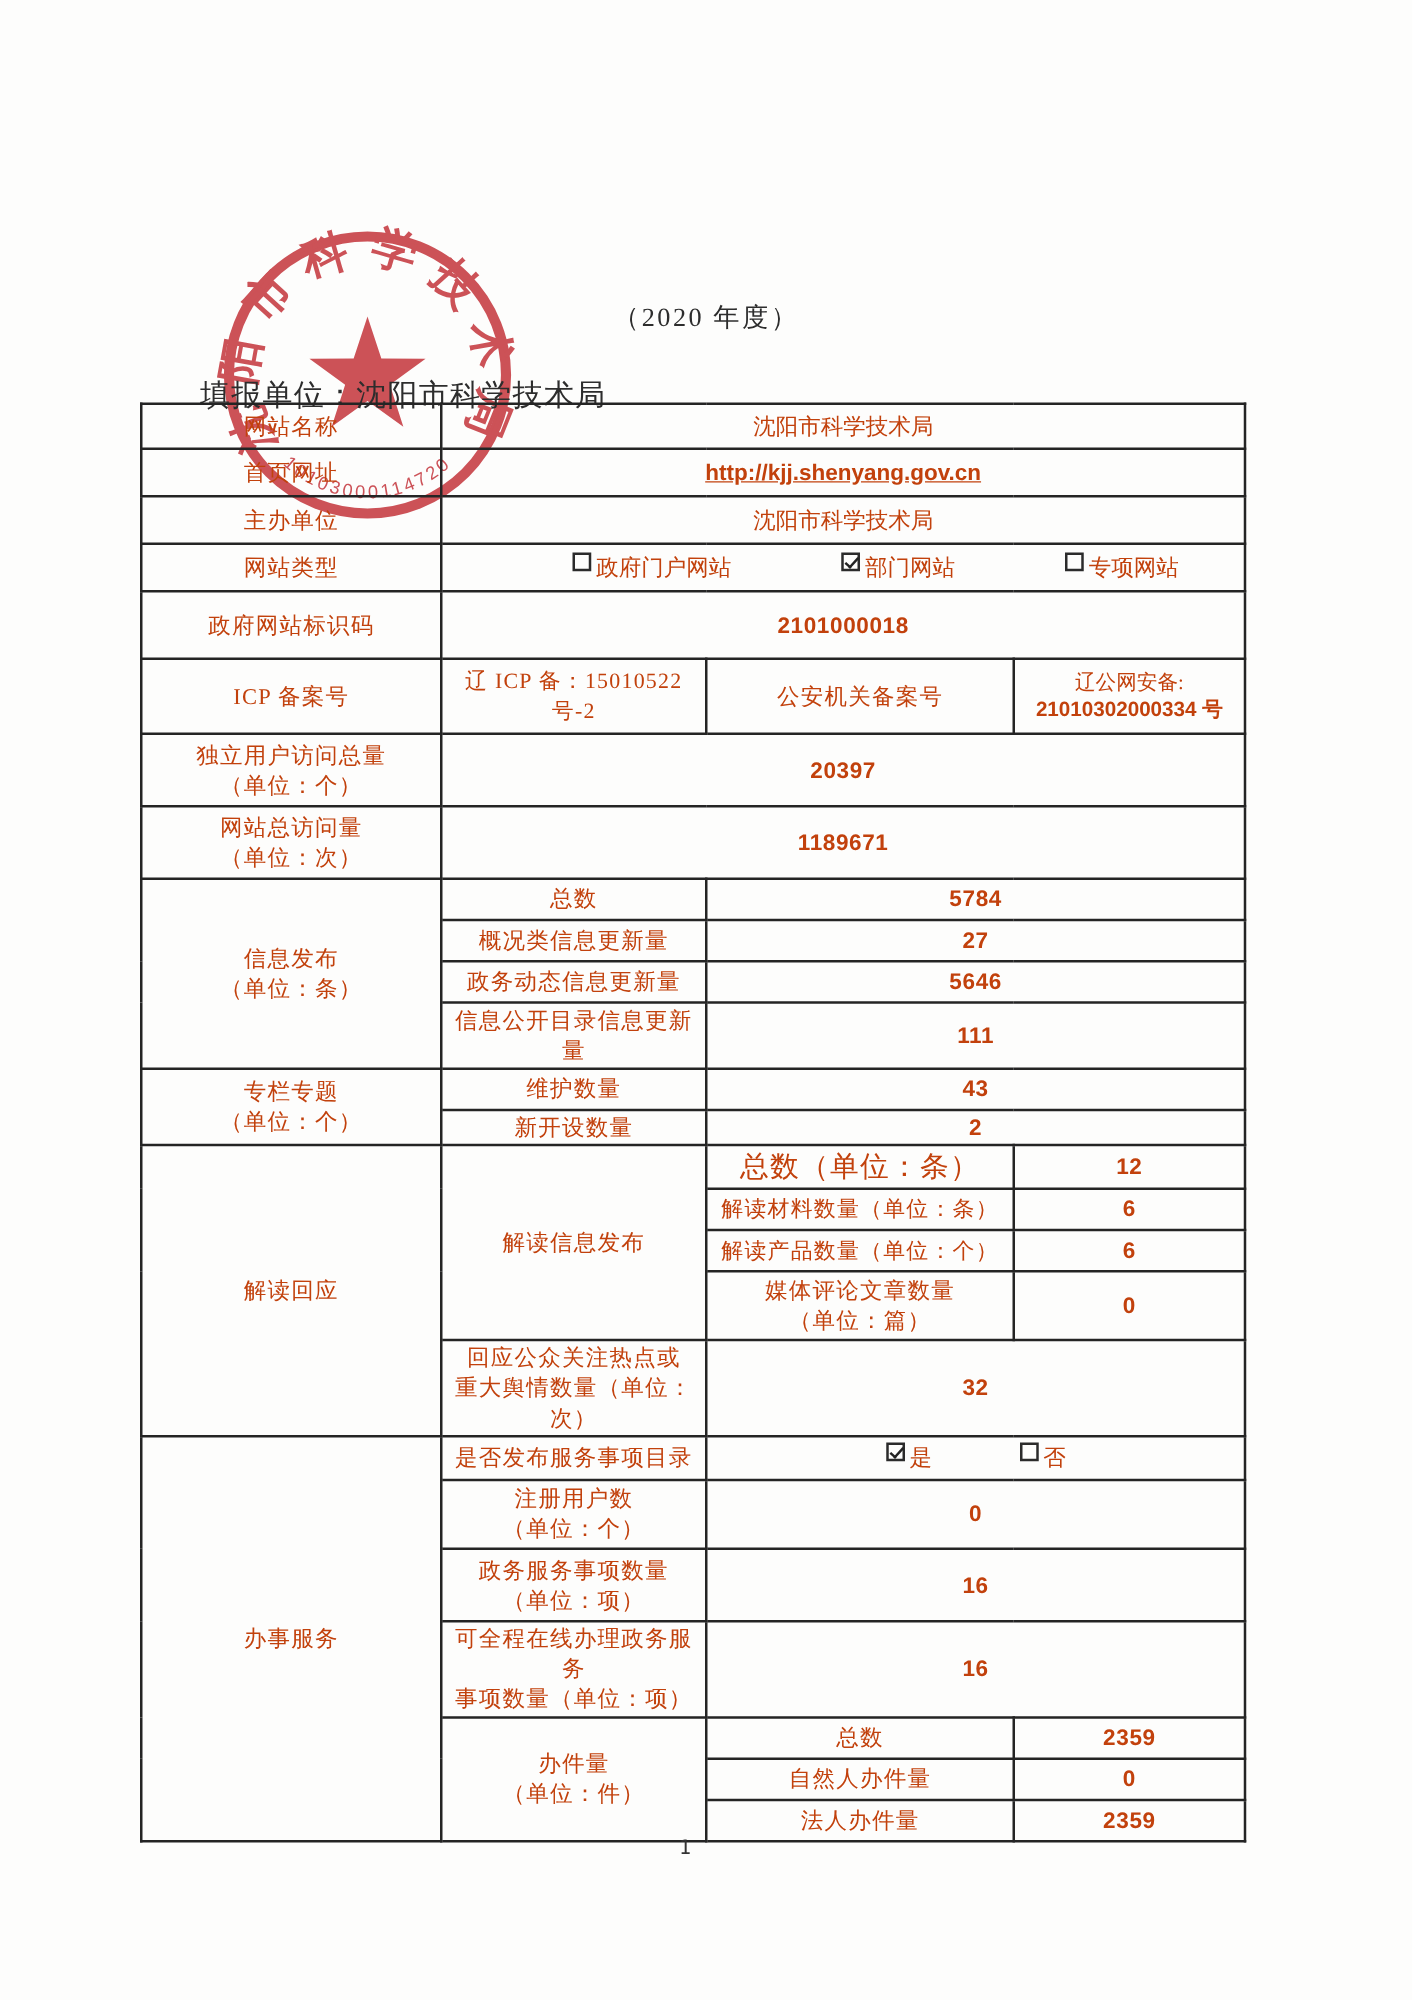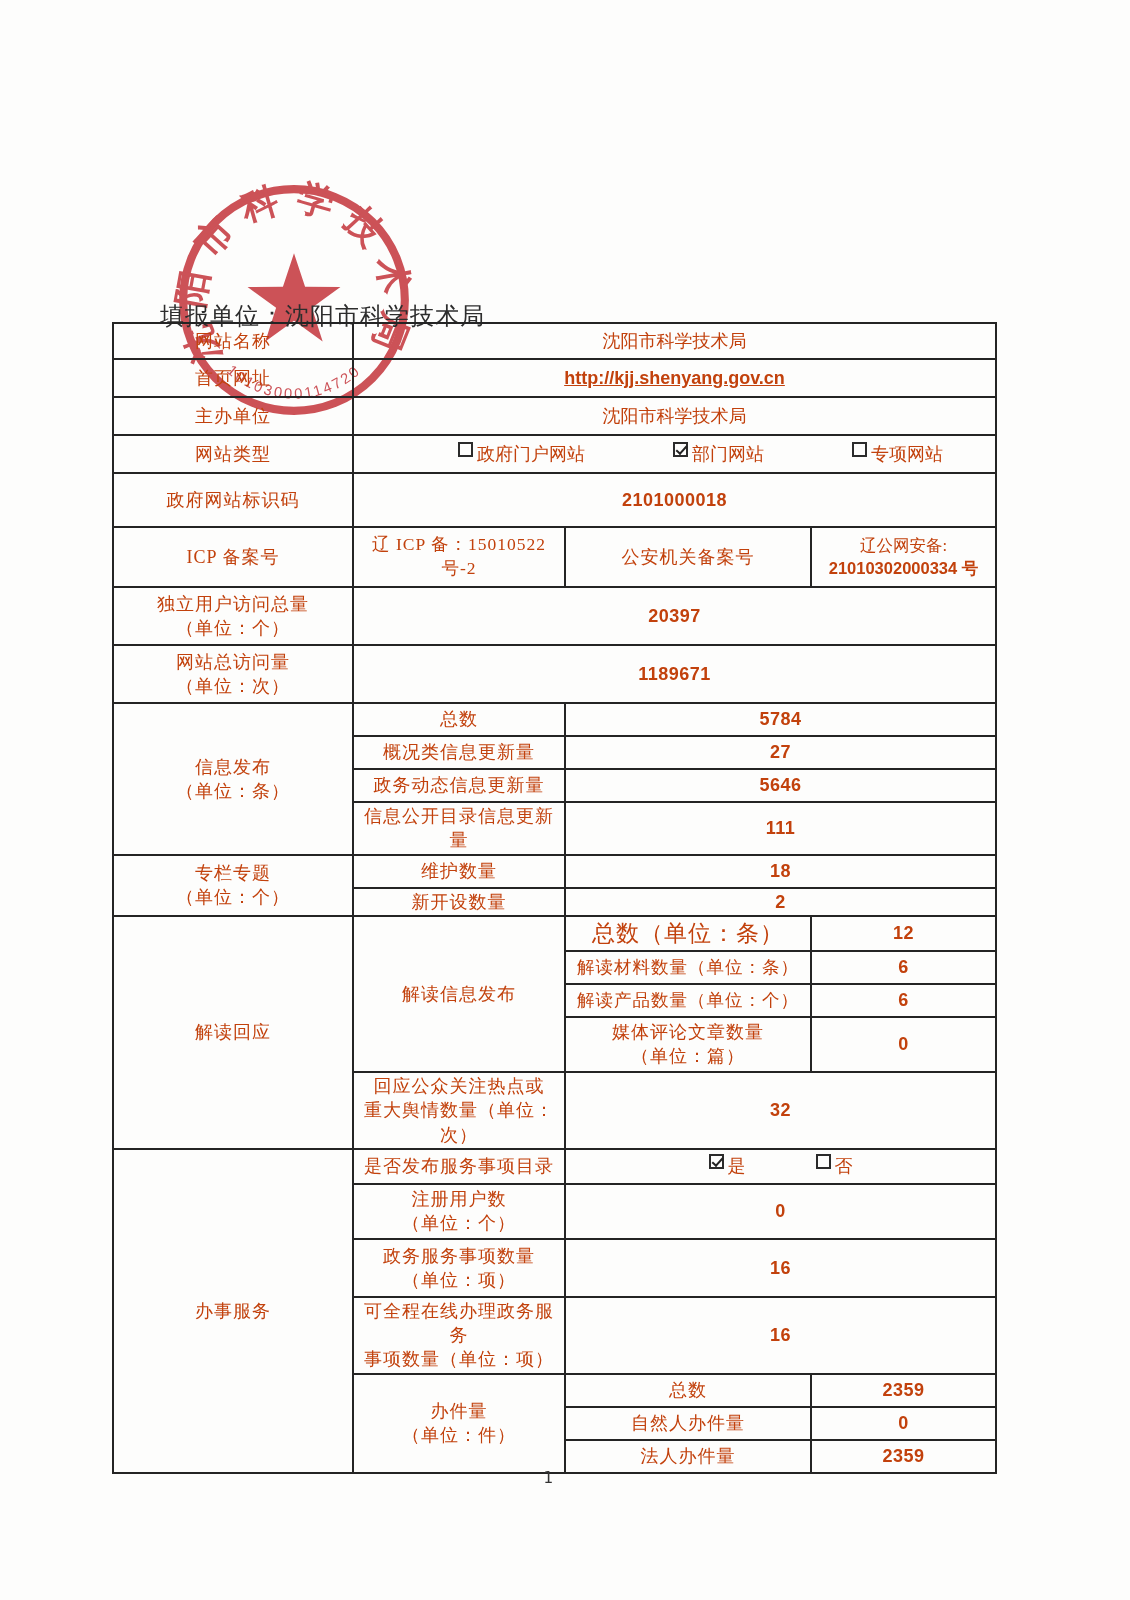--- a/index.html
+++ b/index.html
@@ -94,20 +94,21 @@
       <path id="arcBot" d="M 36,168.5 A 97,97 0 0 0 204,168.5" fill="none"></path>
     </defs>
     <text class="stamp-ring-text" font-size="36" letter-spacing="13" fill="#c73a41">
       <textPath href="#arcTop" startOffset="50%" text-anchor="middle">沈阳市科学技术局</textPath>
     </text>
     <text font-size="14.5" letter-spacing="2.5" fill="#c73a41" font-family="Liberation Sans, sans-serif">
       <textPath href="#arcBot" startOffset="50%" text-anchor="middle">10103000114720</textPath>
     </text>
   </svg>
 
+  <div class="subtitle">（2020 年度）</div>
 
   <div class="filer">
     <span>填报单位：</span><span>沈阳市科学技术局</span>
   </div>
 
   <table class="report">
     <colgroup>
         <col style="width:240px">
         <col style="width:212px">
         <col style="width:246px">
@@ -198,21 +199,21 @@
       <td class="lbl">信息公开目录信息更新量</td>
       <td class="val" colspan="2">111</td>
     </tr>
 
     <tr style="height:33px">
       <td class="lbl" rowspan="2">
         <span class="l2">专栏专题</span>
         <span class="l2">（单位：个）</span>
       </td>
       <td class="lbl">维护数量</td>
-      <td class="val" colspan="2">18</td>
+      <td class="val" colspan="2">43</td>
     </tr>
     <tr style="height:20px">
       <td class="lbl">新开设数量</td>
       <td class="val" colspan="2">2</td>
     </tr>
 
     <tr style="height:33px">
       <td class="lbl" rowspan="5">解读回应</td>
       <td class="lbl" rowspan="4">解读信息发布</td>
       <td class="lbl" style="font-size:23px">总数（单位：条）</td>

